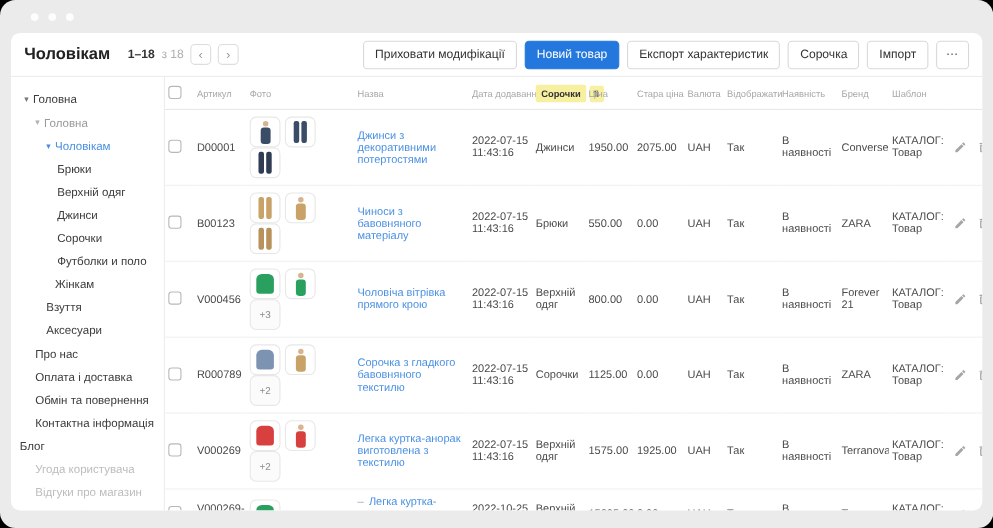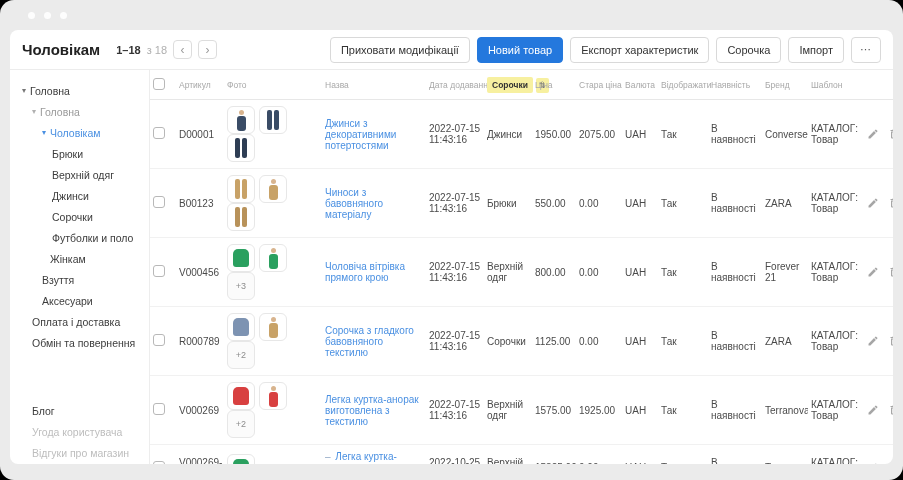--- a/index.html
+++ b/index.html
@@ -111,26 +111,32 @@
             <div class="side-item normal" style="padding-left: 40px;">
               <span>Жінкам</span>
             </div>
             <div class="side-item normal" style="padding-left: 32px; align-items: flex-end;">
               <span>Взуття</span>
             </div>
             <div class="side-item normal" style="padding-left: 32px;">
               <span>Аксесуари</span>
             </div>
             <div class="side-item normal" style="padding-left: 22px;">
+              <span>Про нас</span>
+            </div>
+            <div class="side-item normal" style="padding-left: 22px;">
               <span>Оплата і доставка</span>
             </div>
             <div class="side-item normal" style="padding-left: 22px;">
               <span>Обмін та повернення</span>
             </div>
-            <div class="side-item normal" style="padding-left: 22px; margin-top: 47px;">
+            <div class="side-item normal" style="padding-left: 22px;">
+              <span>Контактна інформація</span>
+            </div>
+            <div class="side-item normal" style="padding-left: 8px;">
               <span>Блог</span>
             </div>
             <div class="side-item disabled" style="padding-left: 22px;">
               <span>Угода користувача</span>
             </div>
             <div class="side-item disabled" style="padding-left: 22px;">
               <span>Відгуки про магазин</span>
             </div>
             <div class="side-item disabled" style="padding-left: 22px;">
               <span>Мапа сайту</span>

